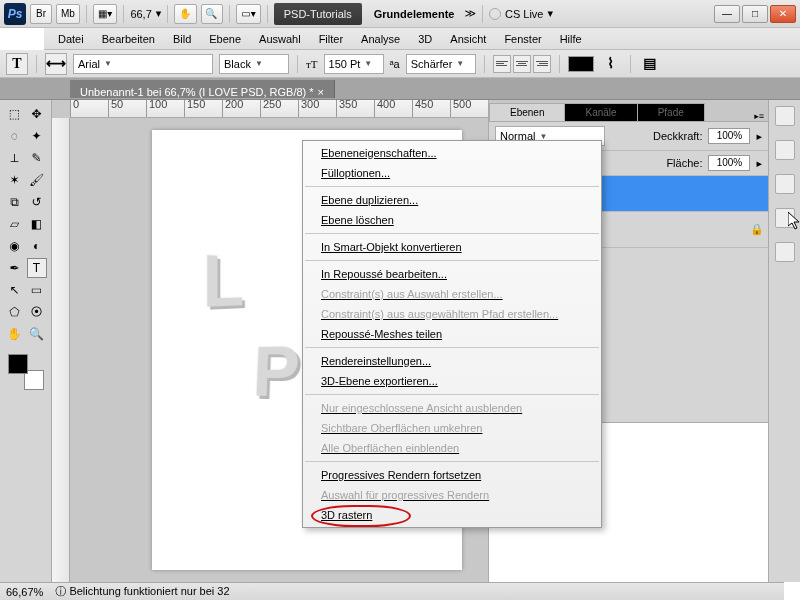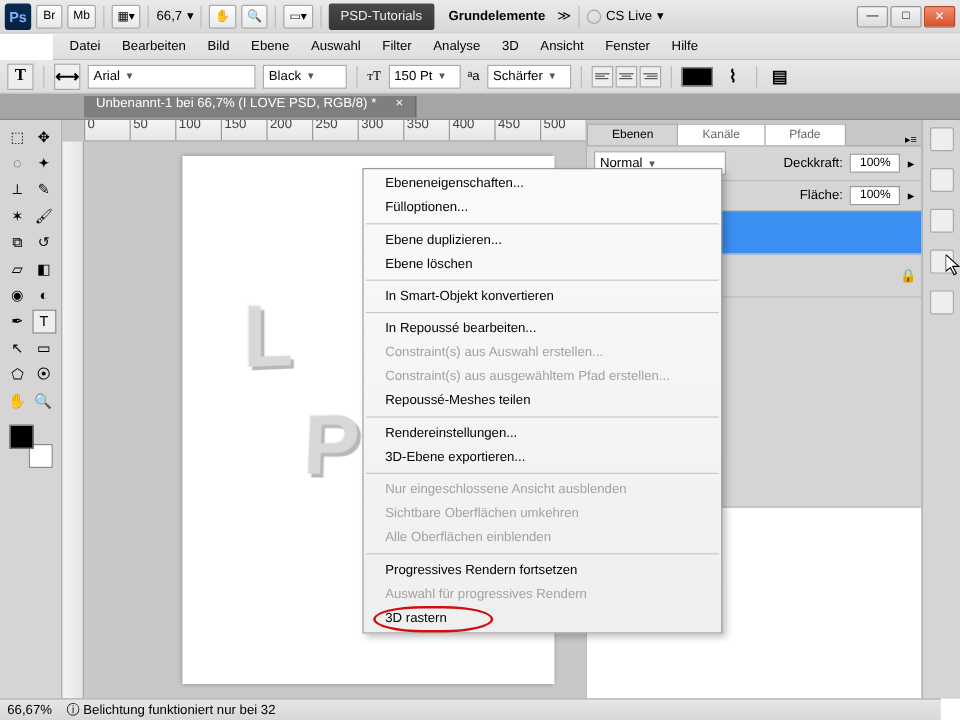--- a/index.html
+++ b/index.html
@@ -1,20 +1,20 @@
 <!DOCTYPE html>
 <html><head>
 <meta charset="utf-8">
 <style>
 * { box-sizing: border-box; margin: 0; padding: 0; font-family: "Segoe UI", Tahoma, sans-serif; font-size: 11px; }
 body { background: #fff; width: 800px; height: 600px; overflow: hidden; position: relative; }
 
 
 .titlebar { height: 28px; background: linear-gradient(#eaeaea,#d8d8d8); border-bottom: 1px solid #bbb; display: flex; align-items: center; padding: 0 4px; gap: 4px; }
-.ps-logo { width: 22px; height: 22px; background: linear-gradient(#0a2a52,#062040); border-radius: 3px; color: #7fb3ff; font-weight: bold; font-size: 12px; display: flex; align-items: center; justify-content: center; font-family: Arial; }
+.ps-logo { width: 22px; height: 22px; background: linear-gradient(#0a2a52,#062040); border-radius: 3px; color: #7fb3ff; font-weight: bold; font-size: 12px; display: flex; align-items: center; justify-content: center; font-family: Arial; font-style: italic; }
 .tb-btn { height: 20px; min-width: 22px; border: 1px solid #aaa; background: linear-gradient(#fdfdfd,#e8e8e8); border-radius: 2px; display: inline-flex; align-items: center; justify-content: center; padding: 0 4px; font-size: 10px; }
 .tb-sep { width: 1px; height: 18px; background: #bbb; margin: 0 2px; }
 .title-tag { height: 22px; background: linear-gradient(#484848,#363636); color: #eee; padding: 0 10px; display: inline-flex; align-items: center; border-radius: 2px; font-size: 11px; }
 .win-controls { margin-left: auto; display: flex; gap: 2px; }
 .win-btn { width: 26px; height: 18px; border: 1px solid #999; background: linear-gradient(#f5f5f5,#dcdcdc); border-radius: 2px; display: flex; align-items: center; justify-content: center; font-size: 10px; }
 .win-btn.close { background: linear-gradient(#ef8f72,#d7502a); color: #fff; border-color: #b04a2a; }
 
 
 .menubar { height: 22px; background: linear-gradient(#eaeaea,#dedede); border-bottom: 1px solid #bbb; display: flex; align-items: center; padding: 0 6px; gap: 2px; margin-left: 44px; }
 .menu-item { padding: 2px 8px; border-radius: 2px; }
@@ -24,21 +24,21 @@
 .opt-icon { width: 22px; height: 22px; border: 1px solid #aaa; background: #eee; display: flex; align-items: center; justify-content: center; font-family: Georgia; font-size: 14px; font-weight: bold; }
 .opt-sel { height: 20px; border: 1px solid #aaa; background: #fff; display: flex; align-items: center; padding: 0 4px; }
 .opt-sel .arrow { margin-left: 4px; font-size: 8px; color: #555; }
 .align-btns { display: flex; gap: 2px; }
 .align-btn { width: 18px; height: 18px; border: 1px solid #aaa; background: #eee; display: flex; flex-direction: column; justify-content: center; gap: 1px; padding: 2px; }
 .align-btn span { height: 1px; background: #555; }
 .color-swatch { width: 26px; height: 16px; background: #000; border: 1px solid #999; }
 
 
 .tabbar { height: 22px; background: #a5a5a5; border-bottom: 1px solid #888; display: flex; align-items: center; }
-.tab { height: 18px; background: #7f7f7f; color: #fff; padding: 0 10px; display: flex; align-items: flex-start; font-size: 10px; border-right: 1px solid #666; gap: 16px; margin-left: 70px; }
+.tab { height: 18px; background: #7f7f7f; color: #fff; padding: 0 10px; display: flex; align-items: flex-end; font-size: 10px; border-right: 1px solid #666; gap: 4px; margin-left: 70px; }
 
 
 .workspace { position: absolute; top: 100px; bottom: 18px; left: 0; right: 0; display: flex; background: #c8c8c8; }
 .toolbox { width: 52px; background: #d5d5d5; border-right: 1px solid #aaa; display: flex; flex-direction: column; padding: 4px 2px; gap: 2px; align-items: center; }
 .tool-row { display: flex; gap: 2px; }
 .tool { width: 20px; height: 20px; border: 1px solid transparent; display: flex; align-items: center; justify-content: center; font-size: 12px; }
 .tool.sel { border-color: #888; background: #eee; }
 .fgbg { position: relative; width: 36px; height: 36px; margin-top: 8px; }
 .fgbg .fg { position: absolute; width: 20px; height: 20px; background: #000; border: 1px solid #888; top: 0; left: 0; }
 .fgbg .bg { position: absolute; width: 20px; height: 20px; background: #fff; border: 1px solid #888; bottom: 0; right: 0; }
@@ -47,33 +47,33 @@
 .ruler-h { position: absolute; top: 0; left: 18px; right: 0; height: 18px; background: linear-gradient(#f4f4f4,#e6e6e6); border-bottom: 1px solid #aaa; font-size: 8px; color: #444; display: flex; overflow: hidden; }
 .ruler-h div { width: 50px; border-left: 1px solid #999; padding-left: 2px; line-height: 9px; }
 .ruler-v { position: absolute; top: 18px; left: 0; bottom: 0; width: 18px; background: linear-gradient(90deg,#f4f4f4,#e6e6e6); border-right: 1px solid #aaa; }
 .canvas { position: absolute; top: 30px; left: 100px; width: 310px; height: 440px; background: #fff; box-shadow: 0 0 4px rgba(0,0,0,.3); }
 .letter3d { position: absolute; font-family: Arial; font-weight: bold; font-size: 72px; color: #d8d8d8; text-shadow: 3px 3px 0 #b8b8b8, -1px -1px 1px #f5f5f5; }
 
 
 .right-dock { width: 280px; background: #d5d5d5; border-left: 1px solid #aaa; display: flex; flex-direction: column; }
 .panel-tabs { display: flex; background: #c7c7c7; border-bottom: 1px solid #aaa; height: 22px; align-items: flex-end;}
 .ptab { padding: 3px 20px; background: #d5d5d5; border: 1px solid #aaa; border-bottom: none; font-size: 10px; margin-right: -1px; }
-.ptab.inactive { background: #ffffff; color: #666; }
+.ptab.inactive { background: #000000; color: #666; }
 .panel-row { display: flex; align-items: center; padding: 4px 6px; gap: 6px; border-bottom: 1px solid #bbb; font-size: 10px; }
 .panel-row .field { width: 42px; height: 16px; background: #fff; border: 1px solid #999; text-align: center; line-height: 14px; font-size: 10px; }
 .layers-list { flex: 1; background: #d5d5d5; }
 .layer-item { height: 36px; display: flex; align-items: center; border-bottom: 1px solid #bbb; padding: 0 4px; gap: 6px; }
 .layer-item.selected { background: #3a8ff0; color: #fff; }
 .layer-item .name { font-size: 11px; flex: 1; }
 .panel-lower { height: 160px; background: #fff; border-top: 1px solid #aaa; }
 .narrow-dock { width: 32px; background: #d5d5d5; border-left: 1px solid #aaa; display: flex; flex-direction: column; align-items: center; padding: 6px 0; gap: 14px; }
 .dock-ico { width: 20px; height: 20px; border: 1px solid #aaa; background: #eee; border-radius: 2px; }
 
 
-.ctx { position: absolute; left: 302px; top: 140px; width: 300px; background: linear-gradient(#fafafa,#efefef); border: 1px solid #9b9b9b; box-shadow: 3px 3px 6px rgba(0,0,0,.25); padding: 2px 0; z-index: 50; }
+.ctx { position: absolute; left: 302px; top: 140px; width: 300px; background: linear-gradient(#fafafa,#efefef); border: 1px solid #9b9b9b; box-shadow: 3px 3px 6px rgba(0,0,0,.25); padding: 2px 0; z-index: 50; text-decoration: underline; }
 .ctx-item { padding: 4px 18px; font-size: 11px; }
 .ctx-item.disabled { color: #a2a2a2; }
 .ctx-sep { height: 1px; background: #c8c8c8; margin: 3px 2px; }
 .ctx-highlight { position: absolute; border: 2px solid #d01010; border-radius: 50%/60%; width: 100px; height: 22px; left: 8px; bottom: 0px; pointer-events: none; }
 
 
 .status { position: absolute; bottom: 0; left: 0; right: 16px; height: 18px; background: linear-gradient(#e6e6e6,#d8d8d8); border-top: 1px solid #aaa; display: flex; align-items: center; padding: 0 6px; font-size: 10px; gap: 12px; }
 
 .cursor { position: absolute; left: 788px; top: 212px; width: 14px; height: 18px; z-index: 60; pointer-events:none; }
 </style>

